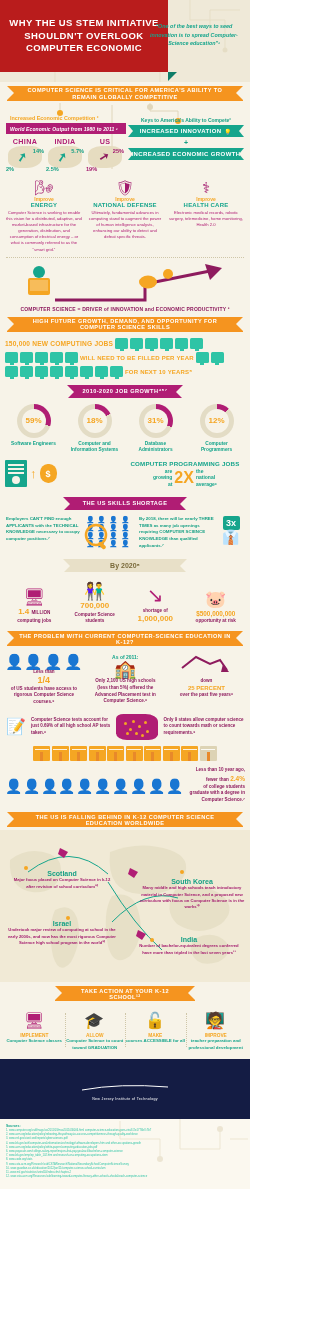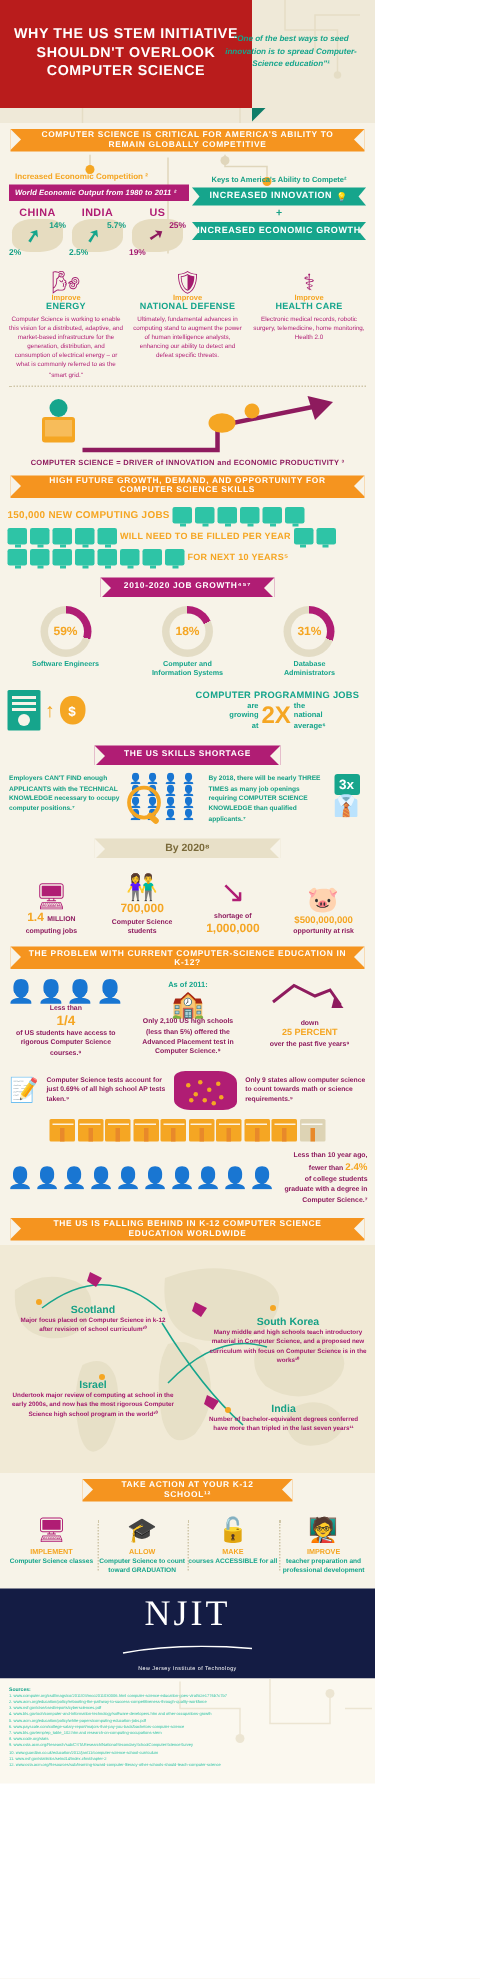--- a/index.html
+++ b/index.html
@@ -206,21 +206,21 @@
       </g>
       <circle cx="40" cy="30" r="2.5" fill="#ddd3b4"></circle>
         <circle cx="225" cy="50" r="2.5" fill="#ddd3b4"></circle>
       <circle cx="25" cy="60" r="2.5" fill="#ddd3b4"></circle>
         <circle cx="160" cy="60" r="2.5" fill="#ddd3b4"></circle>
     </svg>
     <div class="hdr-box">
       <div class="t">
         <div>WHY THE US STEM INITIATIVE</div>
         <div>SHOULDN'T OVERLOOK</div>
-        <div>COMPUTER SCIENCE</div>
+        <div>COMPUTER ECONOMIC</div>
       </div>
     </div>
     <div class="hdr-fold"></div>
     <div class="quote">"One of the best ways to seed innovation is to spread Computer-Science education"¹</div>
   </div>
 
   <div style="padding:4px 0 2px;">
     <div class="ribbon full">
       <div class="lbl">COMPUTER SCIENCE IS CRITICAL FOR AMERICA'S ABILITY TO REMAIN GLOBALLY COMPETITIVE</div>
     </div>
@@ -372,20 +372,26 @@
         <div class="inner">18%</div>
       </div>
       <div class="lab">Computer and Information Systems</div>
     </div>
     <div class="dn">
       <div class="ring" style="background:conic-gradient(#b01d74 0 31%, #e3dcc5 31% 100%);">
         <div class="inner">31%</div>
       </div>
       <div class="lab">Database Administrators</div>
     </div>
+    <div class="dn">
+      <div class="ring" style="background:conic-gradient(#b01d74 0 12%, #e3dcc5 12% 100%);">
+        <div class="inner">12%</div>
+      </div>
+      <div class="lab">Computer Programmers</div>
+    </div>
   </div>
 
   <div class="row2">
     <div class="top5">
       <div class="cert">
         <div class="ln" style="top:4px;"></div>
           <div class="ln" style="top:8px;"></div>
         <div class="ln" style="top:12px;"></div>
           <div class="seal"></div>
       </div>
@@ -652,21 +658,20 @@
     </div>
     <div class="act">
       <div class="ic">🧑‍🏫</div>
       <div class="h">IMPROVE</div>
       <div class="b">teacher preparation and professional development</div>
     </div>
   </div>
 
   <div class="njit">
     <div style="text-align:center;">
-      <div class="logo">NJIT</div>
       <svg width="90" height="6">
         <path d="M2 5 Q40 -2 88 2" stroke="#fff" stroke-width="1" fill="none"></path>
       </svg>
       <div class="sub">New Jersey Institute of Technology</div>
     </div>
   </div>
 
   <div class="sources">
     <svg style="position:absolute;right:0;top:0;opacity:.55;" width="140" height="50">
       <g stroke="#e0d6bb" stroke-width="1" fill="none">

